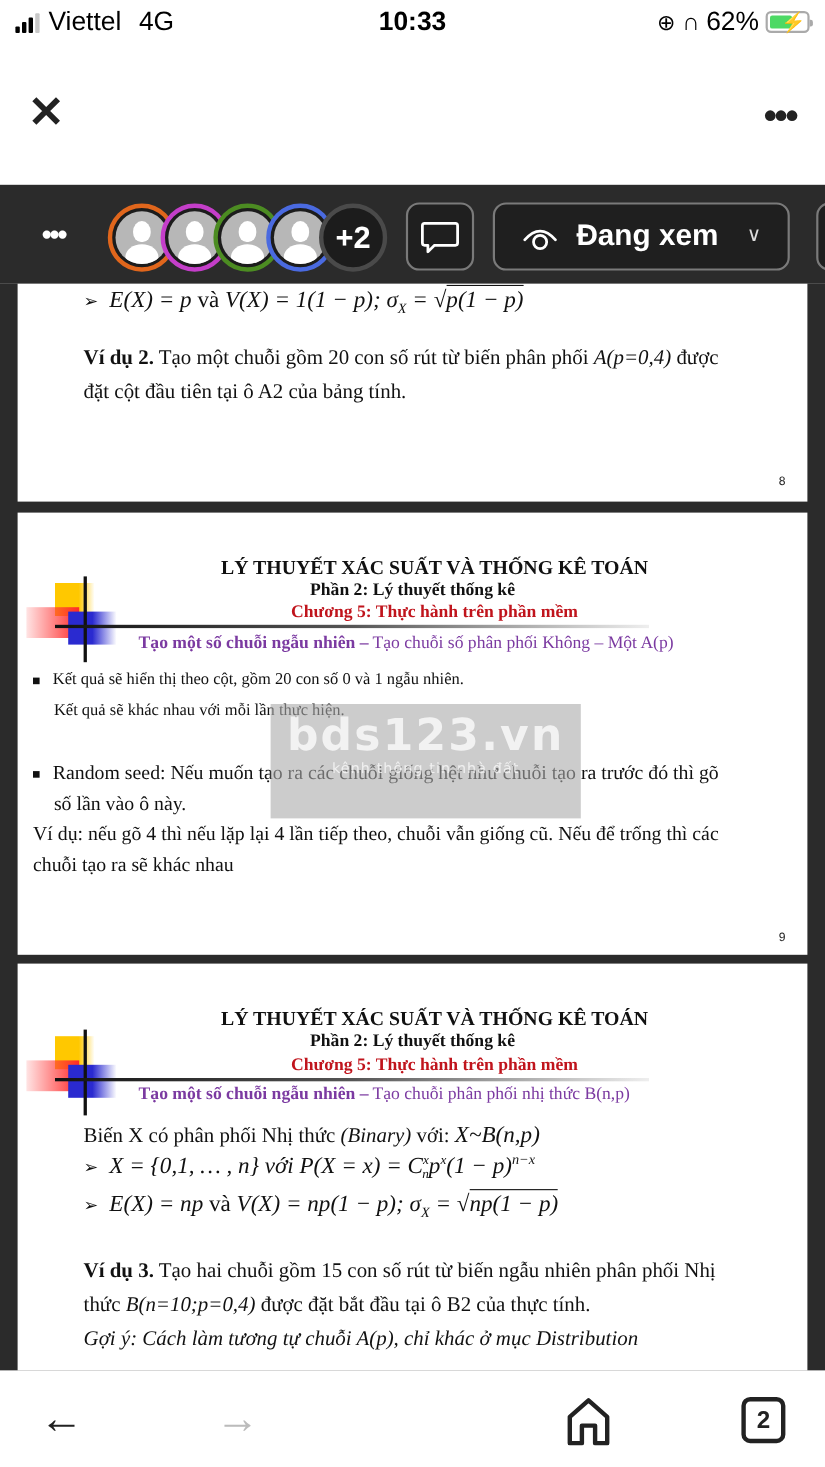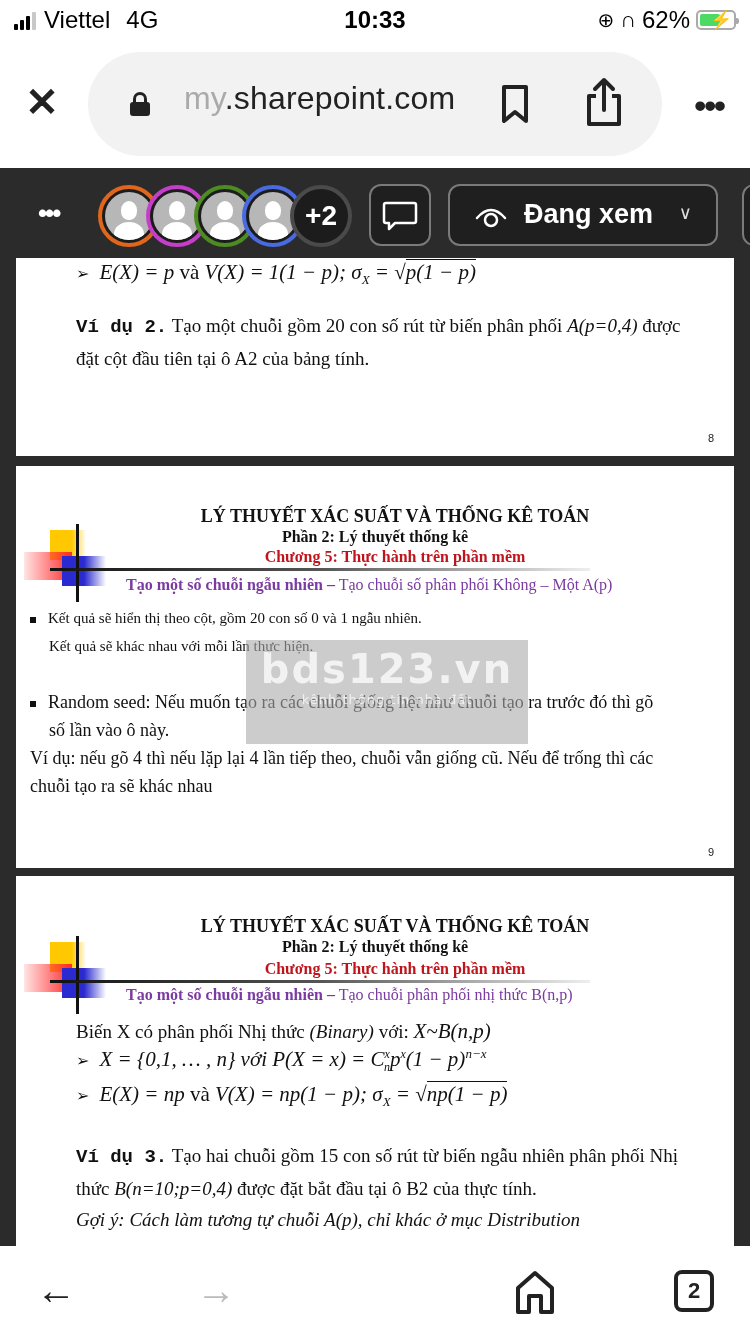--- a/index.html
+++ b/index.html
@@ -51,21 +51,21 @@
 
   
   .viewport { position: absolute; top: 258px; left: 0; width: 750px; height: 988px; background: #2b2b2b; overflow: hidden; }
   .page { position: absolute; left: 16px; width: 718px; background: #fff; font-family: "Liberation Serif", serif; color: #111; }
   .page-num { position: absolute; right: 20px; font-family: "Liberation Sans", sans-serif; font-size: 11px; color: #222; }
 
   .math { font-family: "Liberation Serif", serif; font-style: italic; font-size: 21px; }
   .math .up { font-style: normal; }
   .arrow-bullet { font-style: normal; font-size: 16px; margin-right: 10px; }
   .para { font-size: 19px; line-height: 31px; }
-  .bold { font-weight: bold; font-family: Liberation Mono, monospace; }
+  .bold { font-weight: bold; }
   .ital { font-style: italic; margin-top: 36px; }
   .h-main { position: absolute; left: 0; right: 0; text-align: center; font-weight: bold; font-size: 18px; color: #111; padding-left: 40px; }
   .h-part { position: absolute; left: 0; right: 0; text-align: center; font-weight: bold; font-size: 16px; color: #111; }
   .h-chap { position: absolute; left: 0; right: 0; text-align: center; font-weight: bold; font-size: 16px; color: #c0141c; padding-left: 40px; }
   .h-sub { position: absolute; left: 110px; font-size: 16px; color: #7b3aa1; }
   .h-sub .b { font-weight: bold; }
 
   .deco { position: absolute; left: 8px; width: 110px; height: 80px; }
   .deco .yellow { position: absolute; left: 26px; top: 6px; width: 36px; height: 30px; background: linear-gradient(90deg, #ffc800 60%, rgba(255,200,0,0)); }
   .deco .red { position: absolute; left: 0; top: 28px; width: 48px; height: 28px; background: linear-gradient(270deg, #ff2a2a 0%, rgba(255,120,120,0.2) 100%); }
@@ -107,34 +107,20 @@
     <span>62%</span>
     <div class="battery">
       <div class="battery-fill"></div>
       <span class="bolt">⚡</span>
     </div>
   </div>
 </div>
 
 <div class="browser-bar">
   <div class="close-btn">✕</div>
-  <div class="url-pill">
-    <div class="lock">
-        <div class="shackle"></div>
-        <div class="body"></div>
-      </div>
-    <div class="url-text"><span class="fade">my</span><span>.sharepoint.com</span></div>
-    <svg class="bookmark" viewBox="0 0 30 40">
-        <path d="M4 3 H26 V37 L15 28 L4 37 Z" fill="none" stroke="#222" stroke-width="4" stroke-linejoin="round"></path>
-      </svg>
-    <svg class="share" viewBox="0 0 40 52">
-        <path d="M12 20 H5 V48 H35 V20 H28" fill="none" stroke="#222" stroke-width="4" stroke-linejoin="round"></path>
-        <path d="M20 34 V4 M11 13 L20 4 L29 13" fill="none" stroke="#222" stroke-width="4" stroke-linecap="round" stroke-linejoin="round"></path>
-      </svg>
-  </div>
   <div class="more-btn">•••</div>
 </div>
 
 <div class="viewer-toolbar">
   <div class="tb-more">•••</div>
   <div class="avatars">
     <div class="avatar" style="left:0;border-color:#e0661c">
         <div class="inner">
           <div class="head"></div>
           <div class="shoulders"></div>

